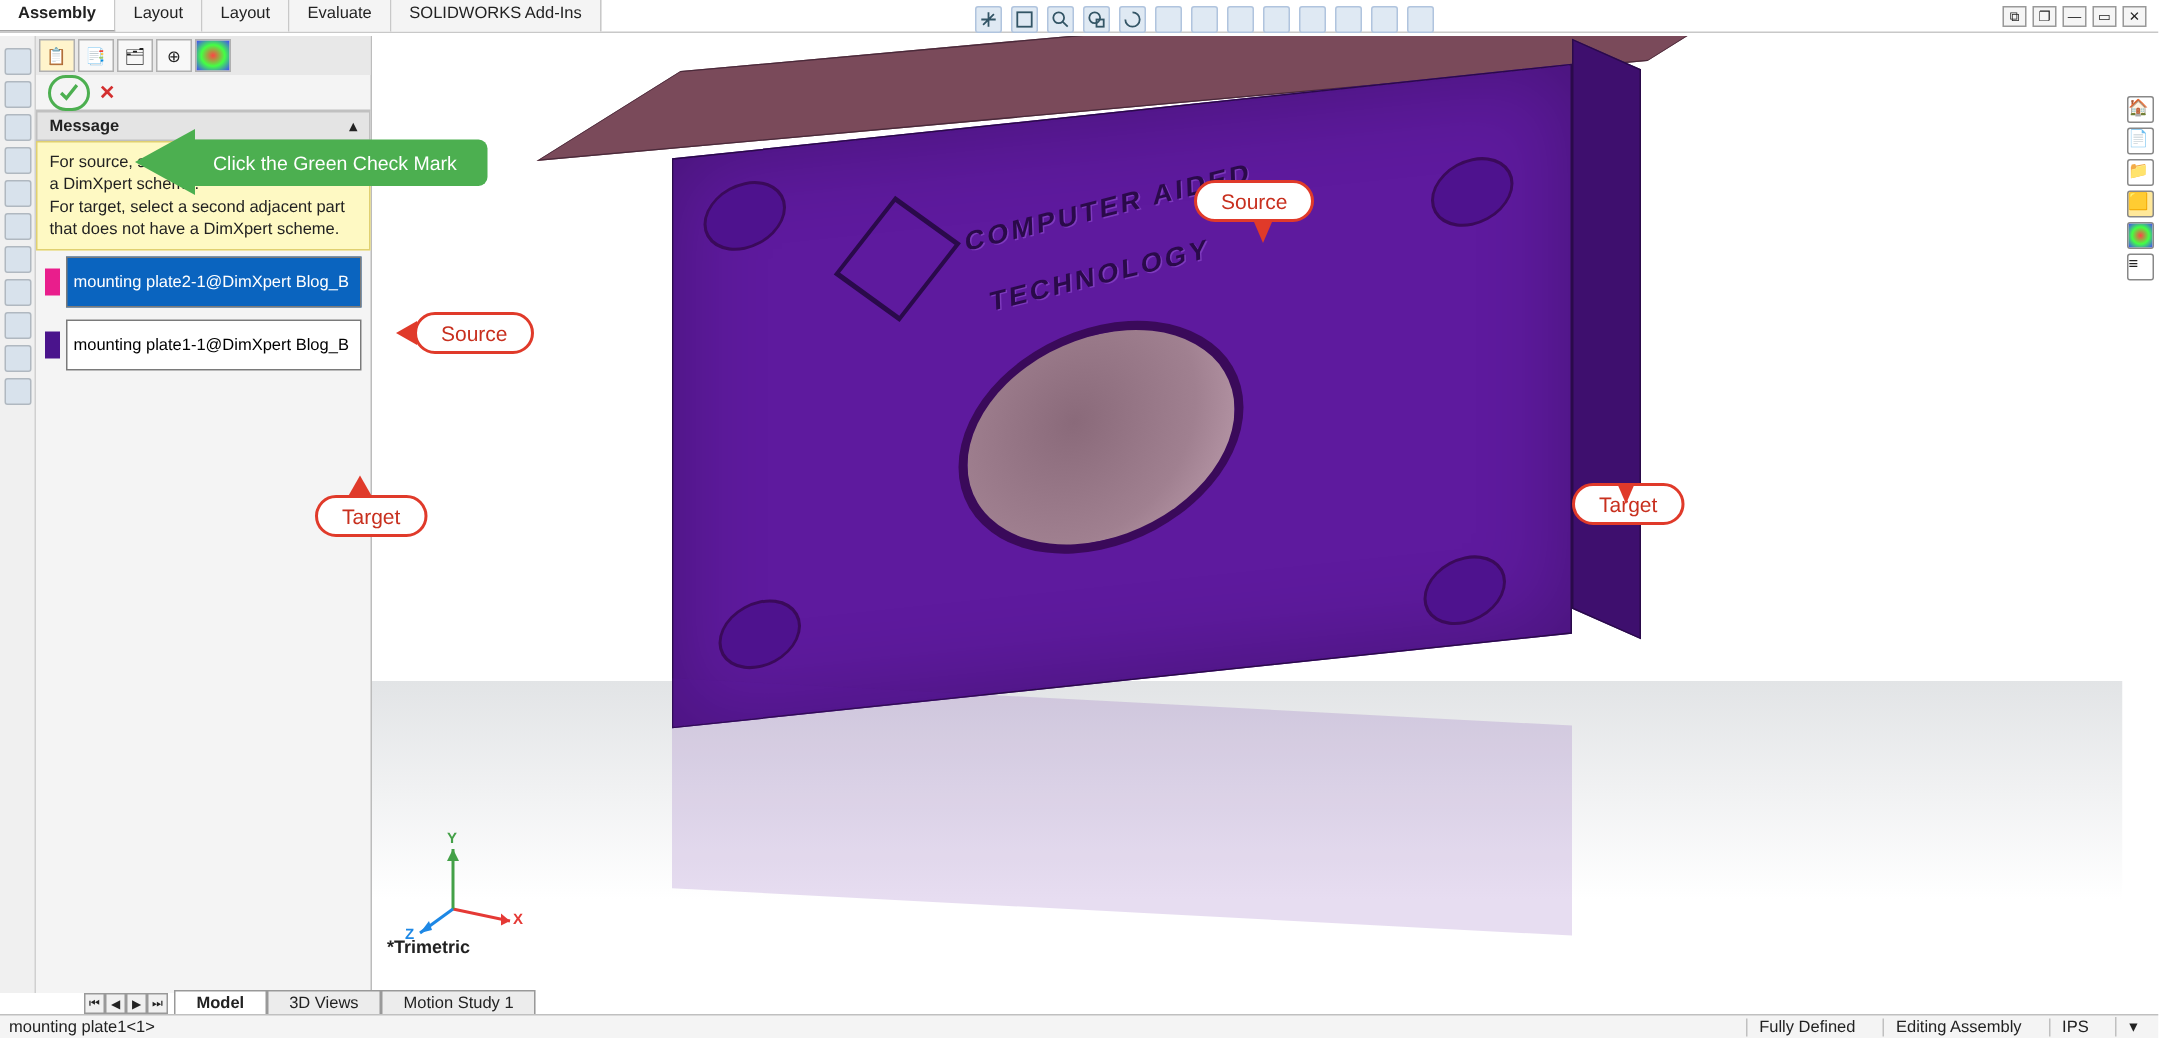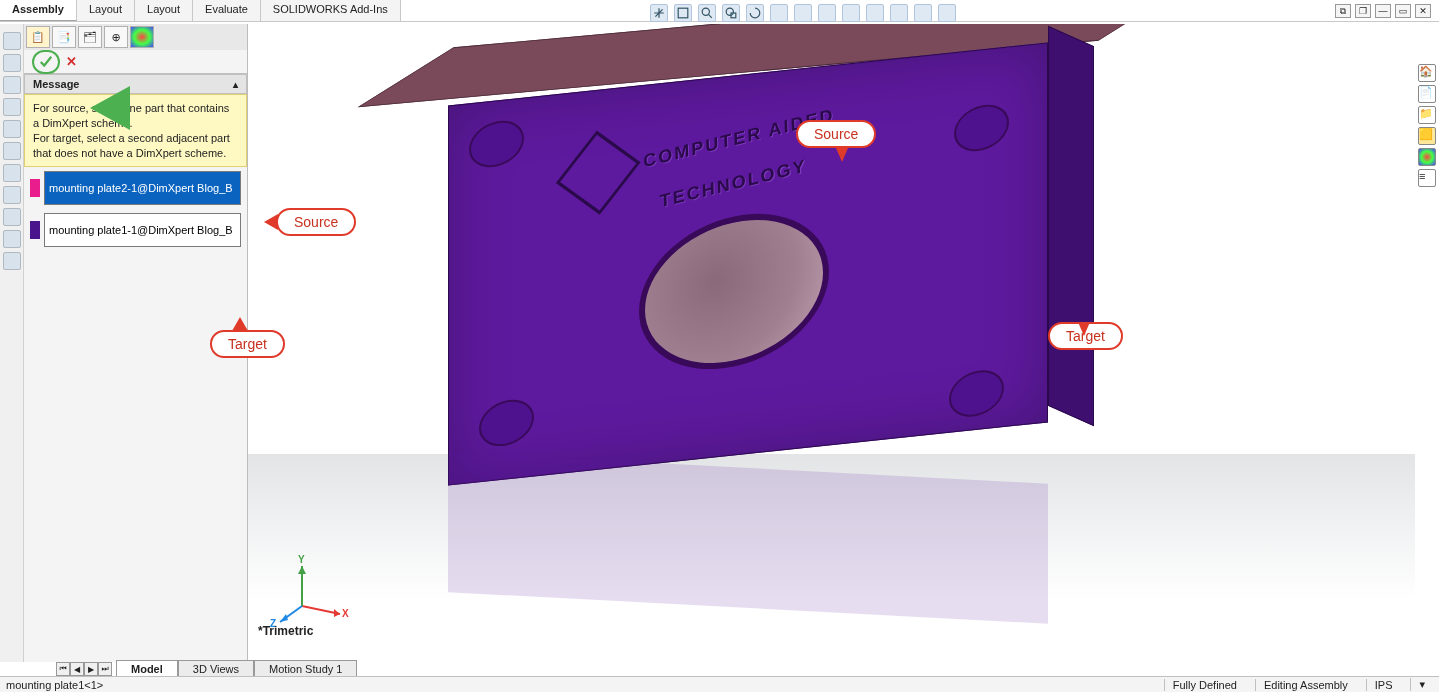--- a/index.html
+++ b/index.html
@@ -219,20 +219,21 @@
     <input class="selected" value="mounting plate2-1@DimXpert Blog_B" style="">
   </div>
   <div class="srcrow">
     <div class="sw" style="background:#4a148c;"></div>
     <input value="mounting plate1-1@DimXpert Blog_B" style="">
   </div>
 </div>
 
 <div class="greenarrow">
   <div class="head"></div>
+  <div class="body">Click the Green Check Mark</div>
 </div>
 
 <div class="crumb">
   <span class="tri">▶</span>
   <span class="ci"></span>
   <span>DimXpert Blog_Block Ass...</span>
 </div>
 
 <div class="gfx">
   <div class="reflect"></div>

